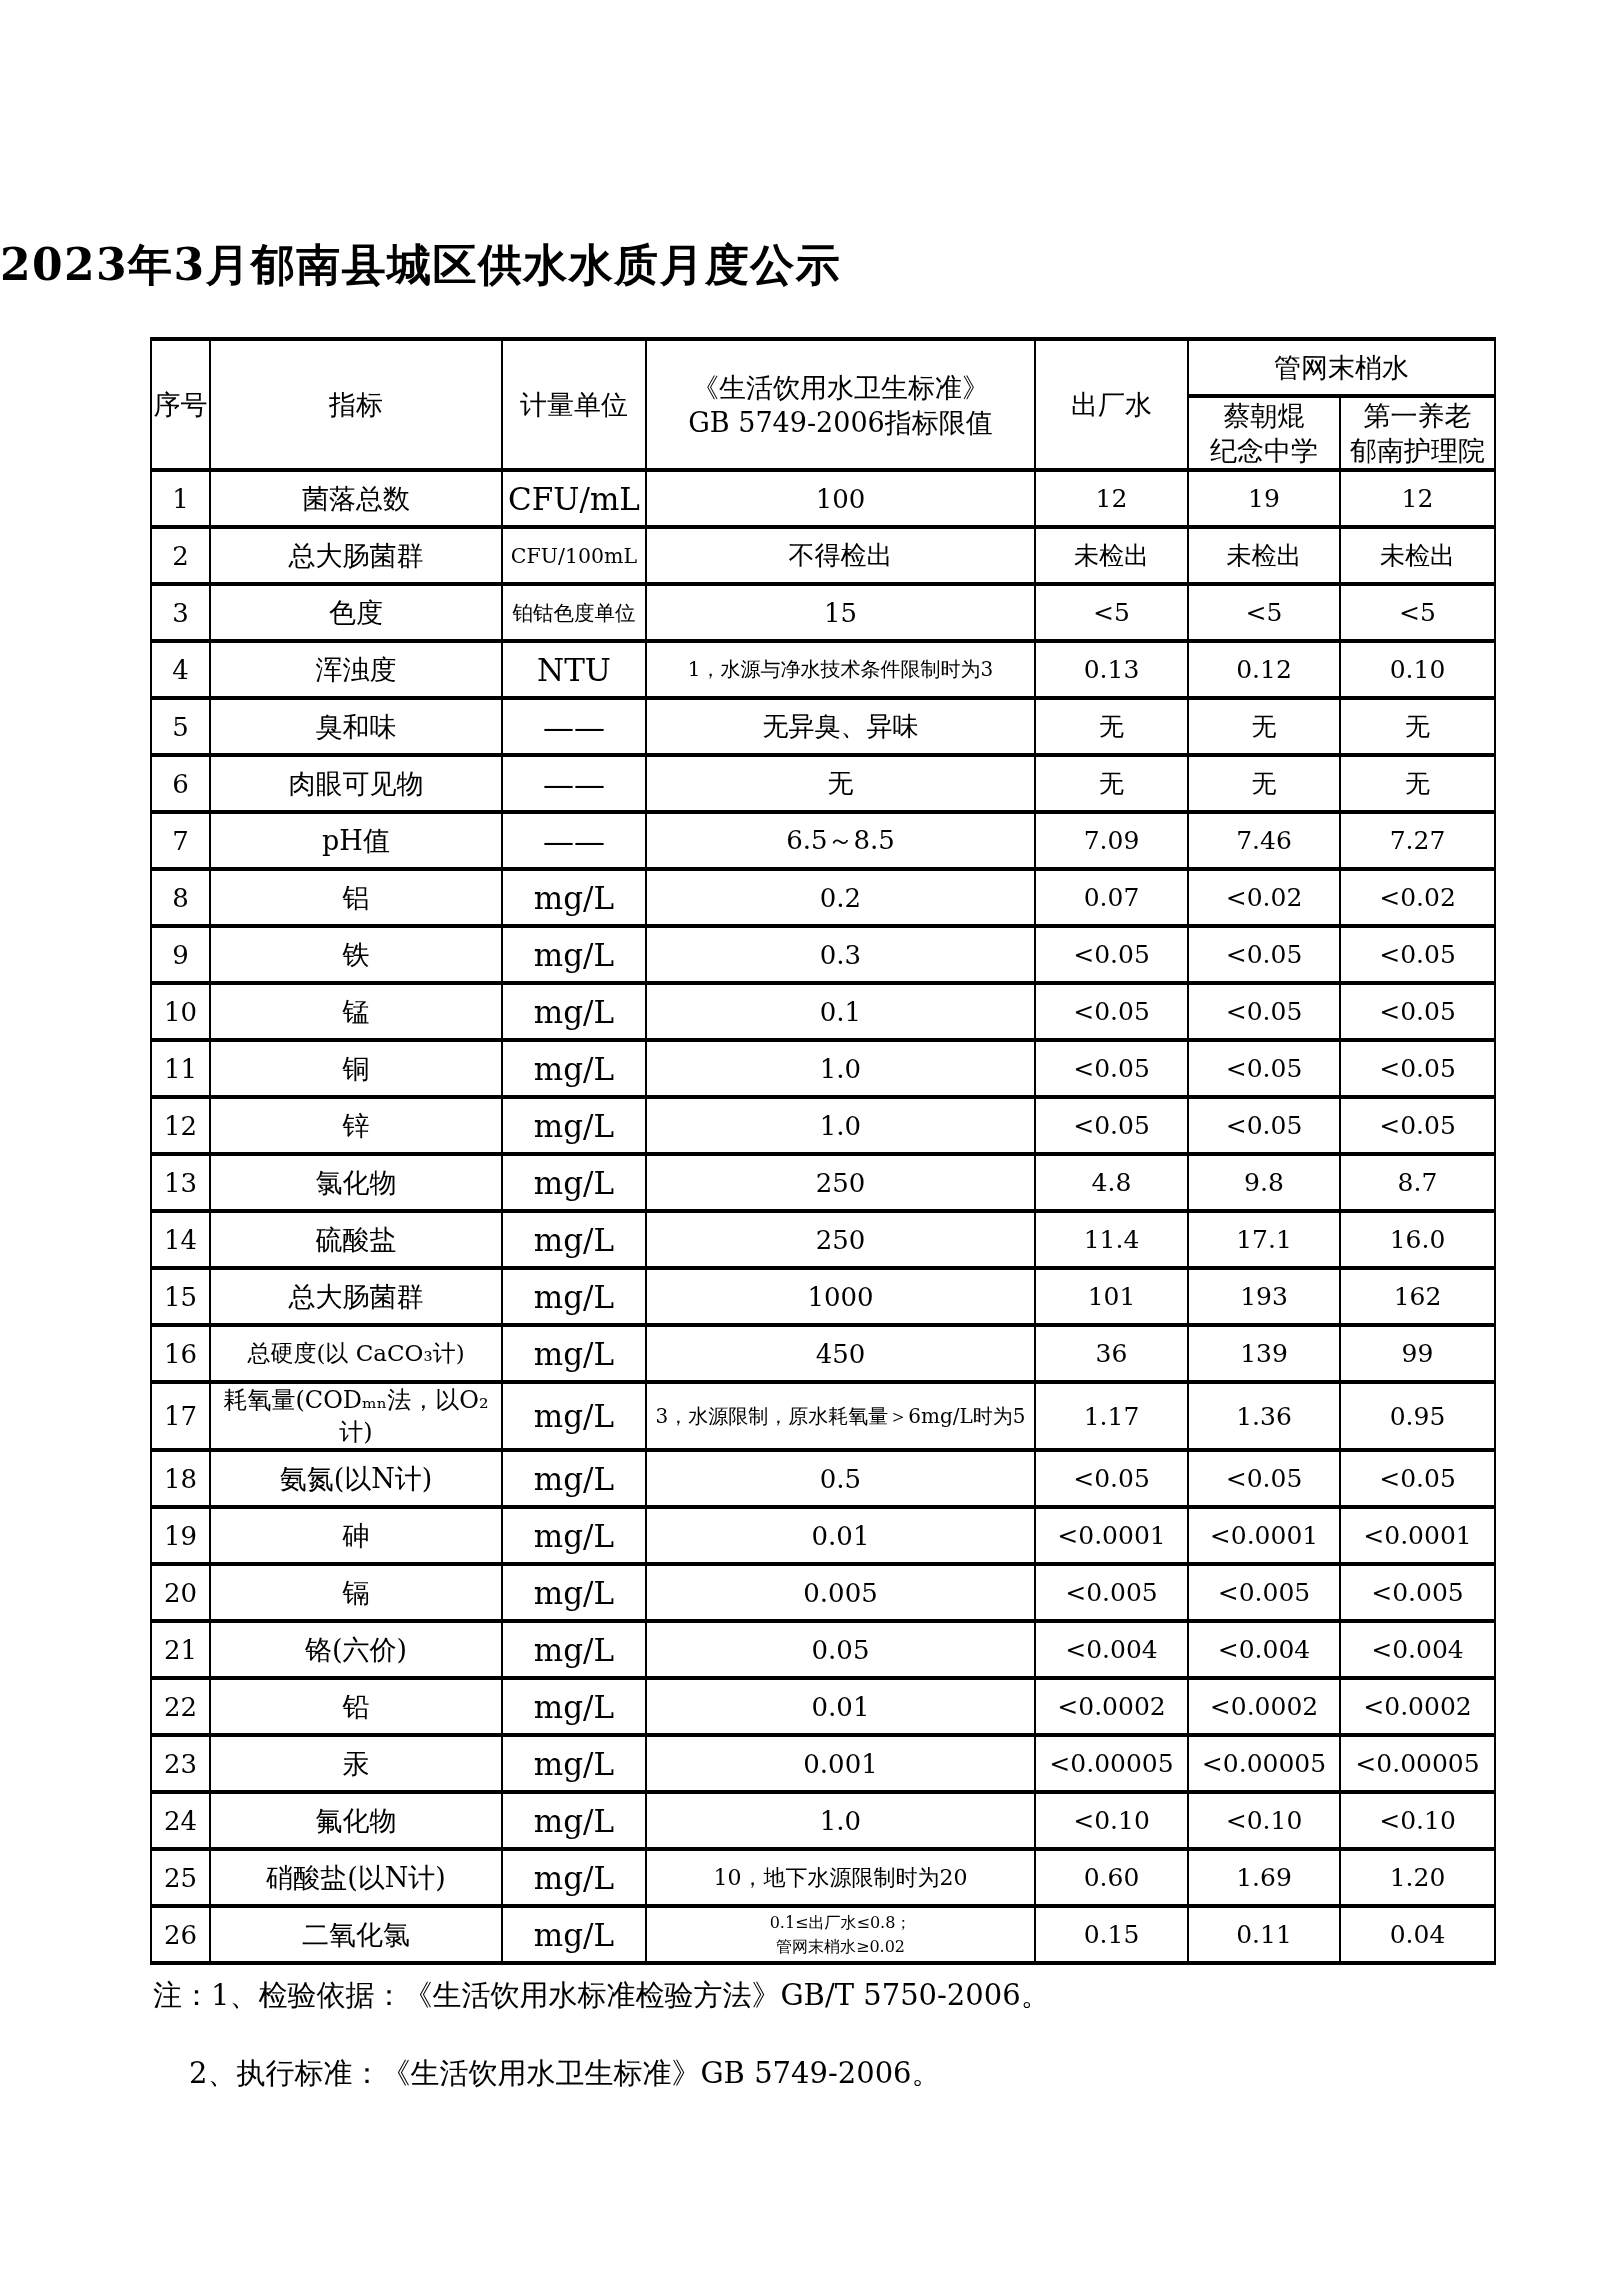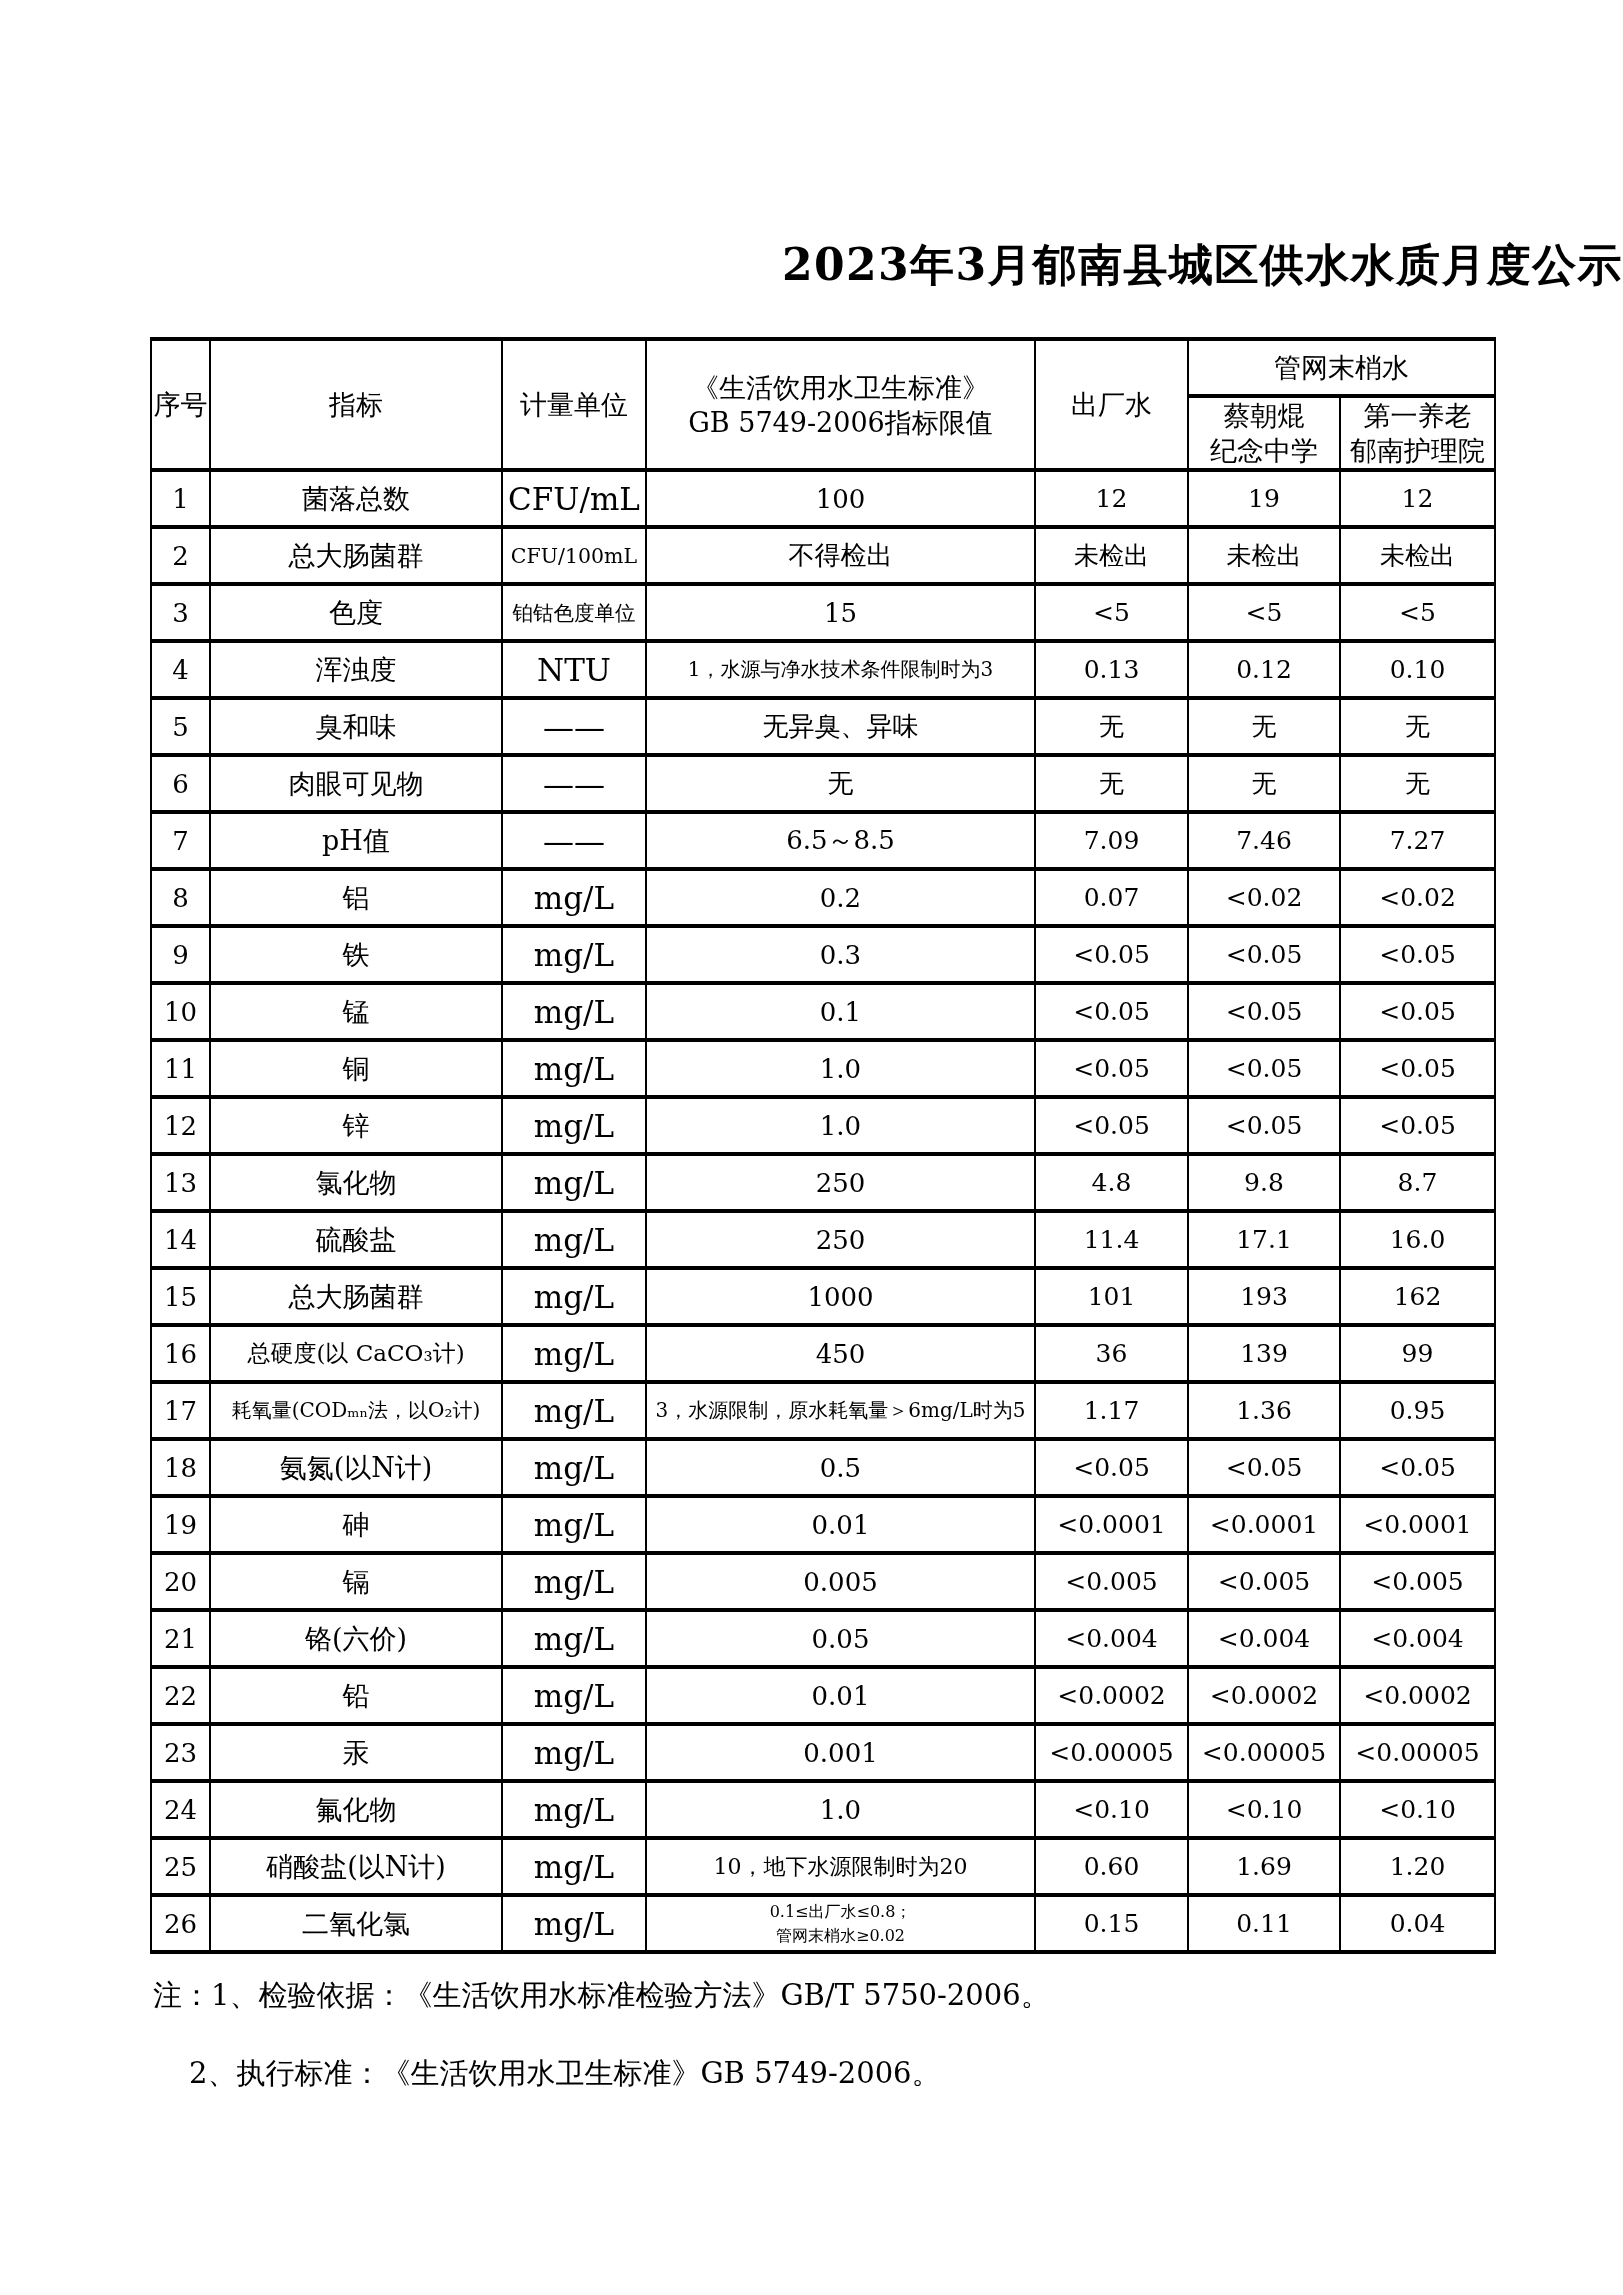--- a/index.html
+++ b/index.html
@@ -3,40 +3,40 @@
 <meta charset="utf-8">
 <style>
   html,body { margin:0; padding:0; background:#888; }
   .page {
     position:relative; width:1623px; height:2295px; margin:0 auto;
     background:#ffffff; color:#000;
     font-family:"DejaVu Serif","Liberation Serif",serif;
   }
   .title {
     position:absolute; top:236px; left:0; width:100%;
-    text-align:right; font-size:44px; font-weight:bold; letter-spacing:1.4px;
+    text-align:left; font-size:44px; font-weight:bold; letter-spacing:1.4px;
   }
   table.wq {
     position:absolute; left:150px; top:337px; width:1346px;
     border-collapse:collapse; table-layout:fixed;
   }
   .wq th, .wq td {
     border:2.7px solid #000; border-top-width:4.8px; border-bottom-width:4.8px;
     text-align:center; vertical-align:middle; padding:0; overflow:hidden;
   }
   .wq thead tr.h1 { height:57px; }
   .wq thead tr.h2 { height:61px; }
   .wq tbody tr { height:57px; }
   .wq th { font-weight:normal; font-size:27px; line-height:1.3; }
   .site { font-size:20px; line-height:1.4;margin-top:20px; }
   .pre { white-space:pre-line; }
   .c-no  { font-size:26px; }
   .c-ind { text-align:left; padding-left:6.8px; font-size:27px; }
   .ind-sm { font-size:23px; }
-  .ind-xs { font-size:20px; }
+  .ind-xs { font-size:24px; }
   .c-unit { font-size:31px; }
   .sm-unit { font-size:20.5px; }
   .c-lim { font-size:26px; }
   .lim-left { font-size:20px; text-align:left; padding-left:5.5px; line-height:1.25; }
   .lim-sm { font-size:22px; }
   .lim-2l { font-size:16px; line-height:1.5; }
   .c-val { font-size:25px; }
   .notes { position:absolute; left:153px; top:1976px; font-size:29px; }
   .note-line { white-space:pre; }
   .note-2 { margin-top:38px; margin-left:36px; }

